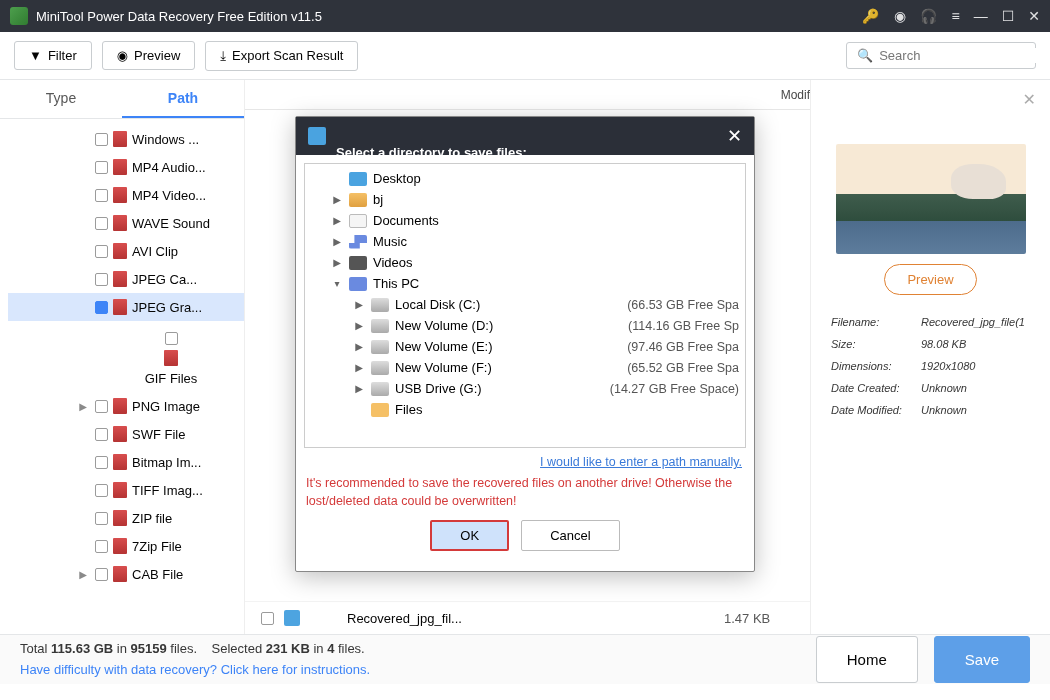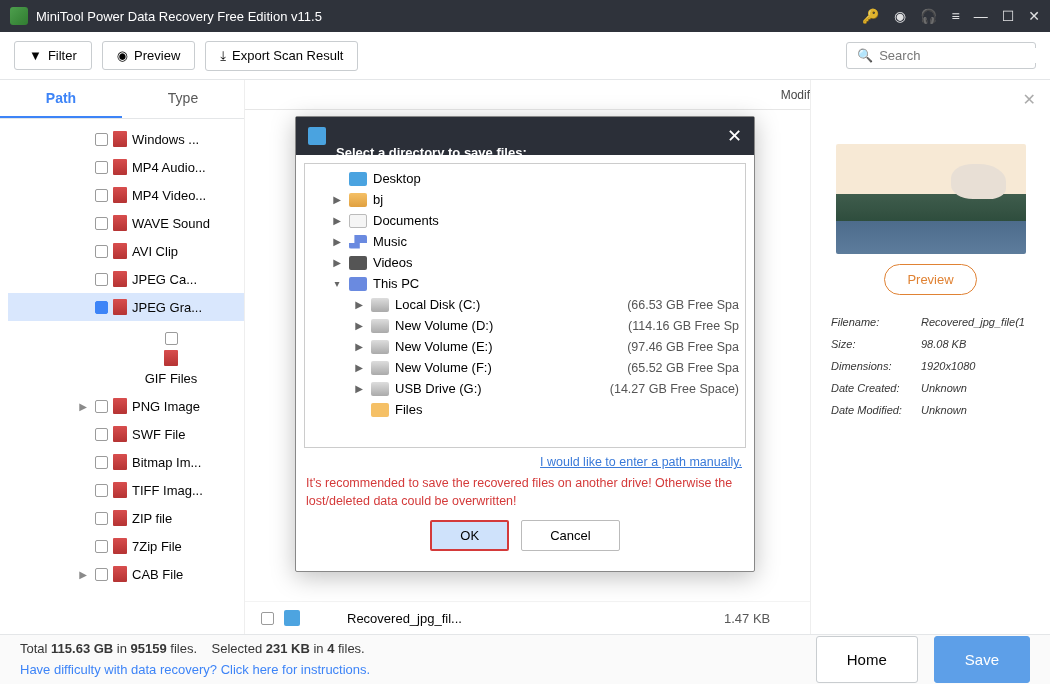--- a/index.html
+++ b/index.html
@@ -125,22 +125,22 @@
   <div class="search">
     <span>🔍</span>
     <input placeholder="Search" style="">
   </div>
 </div>
 
 <div class="main">
 
   <div class="sidebar">
     <div class="tabs">
+      <div class="tab">Type</div>
       <div class="tab active">Path</div>
-      <div class="tab">Type</div>
     </div>
     <div class="tree" id="tree">
         <div class="tree-item" style="padding-left: 94px;">
           <span class="arrow" style="margin-left:-26px"></span>
     <span class="cb"></span>
     <span class="icon-block"></span>
     <span class="label">Windows ...</span>
         </div>
         <div class="tree-item" style="padding-left: 94px;">
           <span class="arrow" style="margin-left:-26px"></span>

